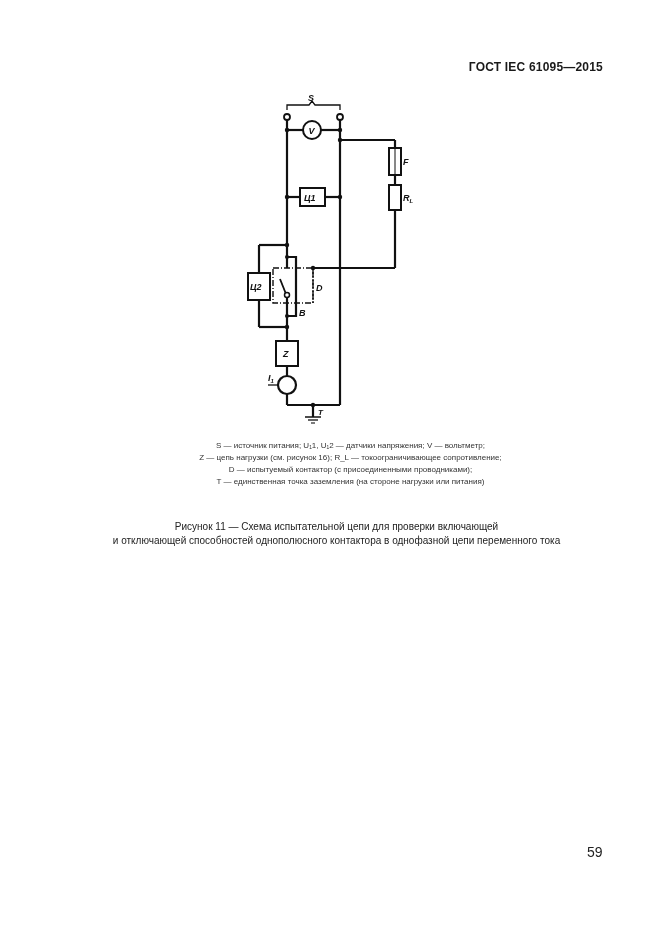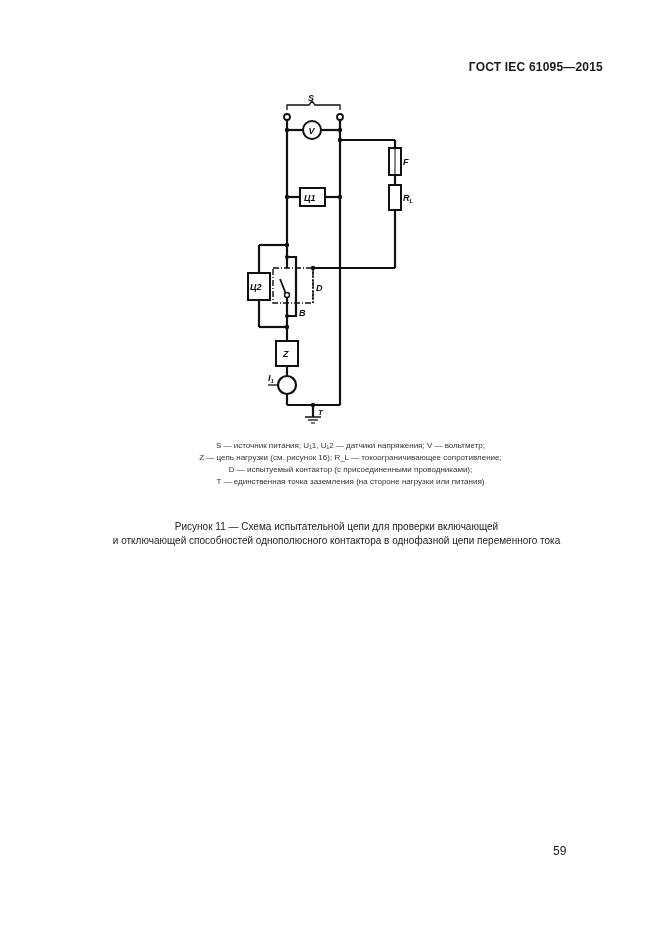--- a/index.html
+++ b/index.html
@@ -6,21 +6,21 @@
   body { width: 661px; height: 935px; position: relative; overflow: hidden;
          font-family: "Liberation Sans", sans-serif; color: #1a1a1a; }
   .header { position: absolute; top: 60px; right: 58px; font-size: 12px; font-weight: bold;
             letter-spacing: 0.2px; padding-left: 34px; }
   .diagram { position: absolute; left: 0; top: 0; }
   .legend { position: absolute; top: 440px; left: 0; width: 661px; text-align: center;
             font-size: 8px; line-height: 12px; color: #333; padding-left: 20px; }
   .legend div { white-space: nowrap; }
   .caption { position: absolute; top: 520px; left: 6px; width: 661px; text-align: center;
              font-size: 10px; line-height: 14px; color: #222; }
-  .pagenum { position: absolute; top: 844px; left: 553px; font-size: 12px; color: #222; }
+  .pagenum { position: absolute; top: 844px; left: 587px; font-size: 14px; color: #222; }
   svg text { font-family: "Liberation Sans", sans-serif; font-weight: bold; font-style: italic; fill: #111; }
 </style>
 </head>
 <body>
 
 <div class="header">ГОСТ IEC 61095—2015</div>
 
 <svg class="diagram" width="661" height="430" viewBox="0 0 661 430" xmlns="http://www.w3.org/2000/svg">
   <g stroke="#111" stroke-width="2.2" fill="none">
 

